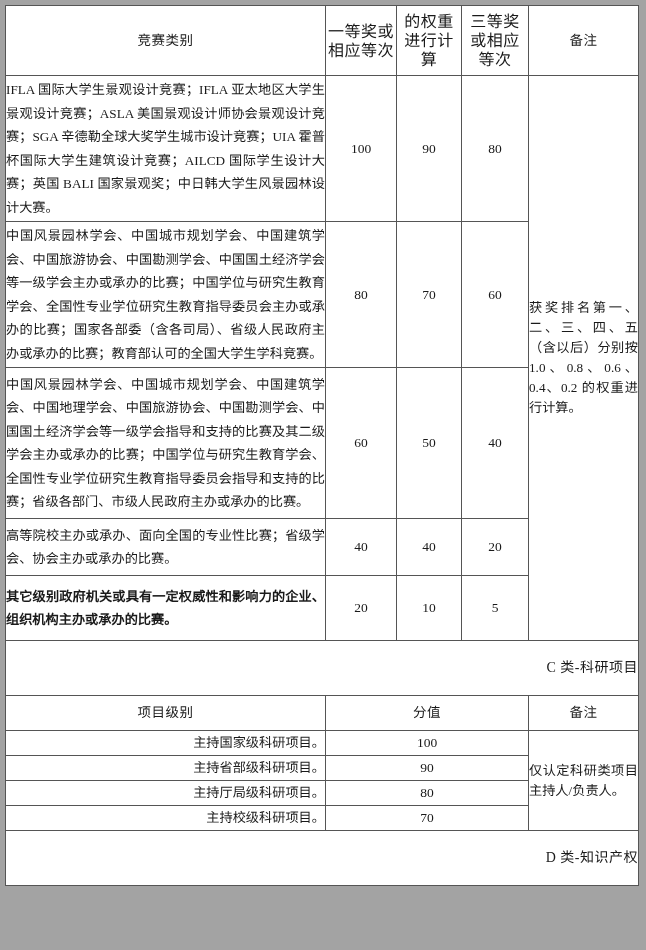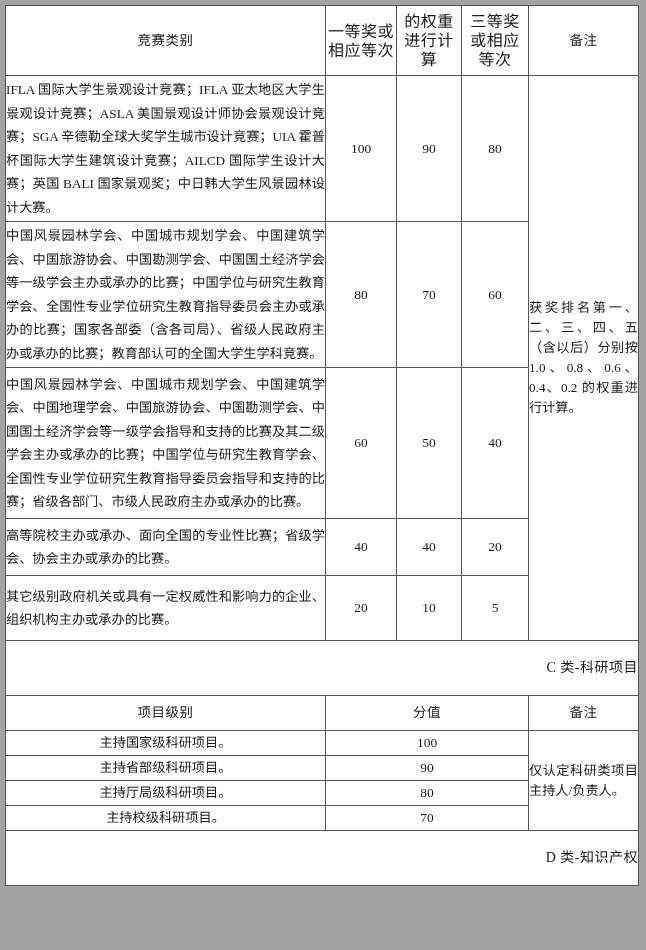--- a/index.html
+++ b/index.html
@@ -87,21 +87,21 @@
     font-size: 14px;
     line-height: 20px;
     height: 54px;
     padding: 0 4px;
     letter-spacing: 0.5px;
   }
   .c-row-cell {
     font-size: 13.2px;
     line-height: 22px;
     padding: 6px 10px;
-    text-align: center;
+    text-align: right;
   }
   .c-score-cell {
     text-align: center;
     font-size: 13.5px;
     line-height: 20px;
     padding: 6px 2px;
   }
 </style>
 </head>
 <body>
@@ -149,21 +149,21 @@
       </tr>
 
       <tr>
         <td class="cat-cell" style="height:56px;">高等院校主办或承办、面向全国的专业性比赛；省级学会、协会主办或承办的比赛。</td>
         <td class="score-cell">40</td>
         <td class="score-cell">40</td>
         <td class="score-cell">20</td>
       </tr>
 
       <tr>
-        <td class="cat-cell" style="height:64px;">其它级别政府机关或具有一定权威性和影响力的企业、组织机构主办或承办的比赛。</td>
+        <td class="cat-cell" style="height:64px;font-weight:bold;">其它级别政府机关或具有一定权威性和影响力的企业、组织机构主办或承办的比赛。</td>
         <td class="score-cell">20</td>
         <td class="score-cell">10</td>
         <td class="score-cell">5</td>
       </tr>
 
       <tr>
         <td class="section-band" colspan="5">C 类-科研项目</td>
       </tr>
 
       <tr>

